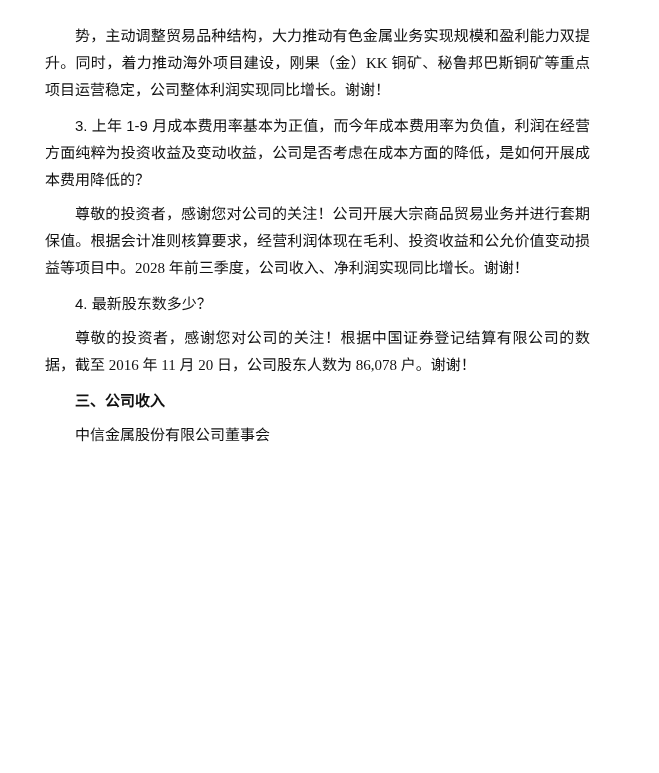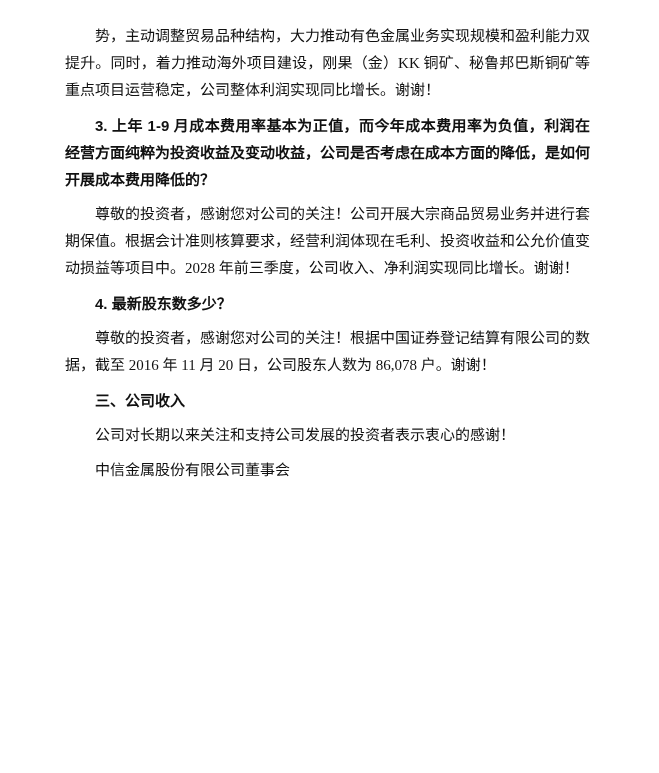--- a/index.html
+++ b/index.html
@@ -6,37 +6,37 @@
     margin: 0;
     padding: 0;
     background: #ffffff;
   }
   .page {
     position: relative;
     width: 659px;
     height: 773px;
     box-sizing: border-box;
     background: #ffffff;
-    padding: 23px 69px 0 65px;
+    padding: 23px 69px 0 45px;
     font-family: "Liberation Serif", "DejaVu Serif", serif;
     font-size: 15px;
     line-height: 27px;
     color: #111111;
     overflow: hidden;
   }
   .page p {
     margin: 0 0 8px 0;
     text-align: justify;
     text-indent: 2em;
   }
   .no-indent {
     text-indent: 0;
   }
   .question {
-    font-weight: bold;
+    font-weight: normal;
     font-family: "Liberation Sans", "DejaVu Sans", sans-serif;
     text-indent: 1.2em;
   }
   .heading {
     font-weight: bold;
     font-family: "Liberation Sans", "DejaVu Sans", sans-serif;
     text-indent: 2em;
   }
   .closing {
     margin-top: 22px;
@@ -62,19 +62,18 @@
 
   <p>尊敬的投资者，感谢您对公司的关注！公司开展大宗商品贸易业务并进行套期保值。根据会计准则核算要求，经营利润体现在毛利、投资收益和公允价值变动损益等项目中。2028 年前三季度，公司收入、净利润实现同比增长。谢谢！</p>
 
   <p class="question">4. 最新股东数多少？</p>
 
   <p>尊敬的投资者，感谢您对公司的关注！根据中国证券登记结算有限公司的数据，截至 2016 年 11 月 20 日，公司股东人数为 86,078 户。谢谢！</p>
 
   <p class="heading">三、公司收入</p>
 
 
-  <p>公司对长期以来关注和支持公司发展的投资者表示衷心的感谢！</p>
 
 
   <p class="signature">中信金属股份有限公司董事会</p>
 
 
 </div>
 
 </body></html>

